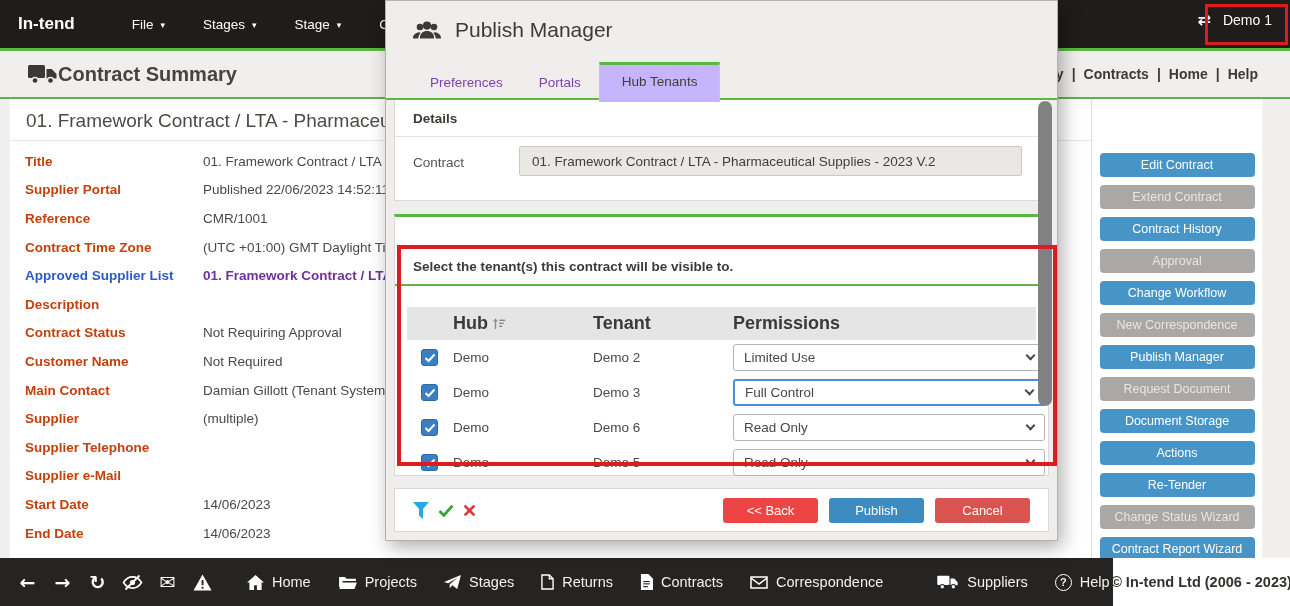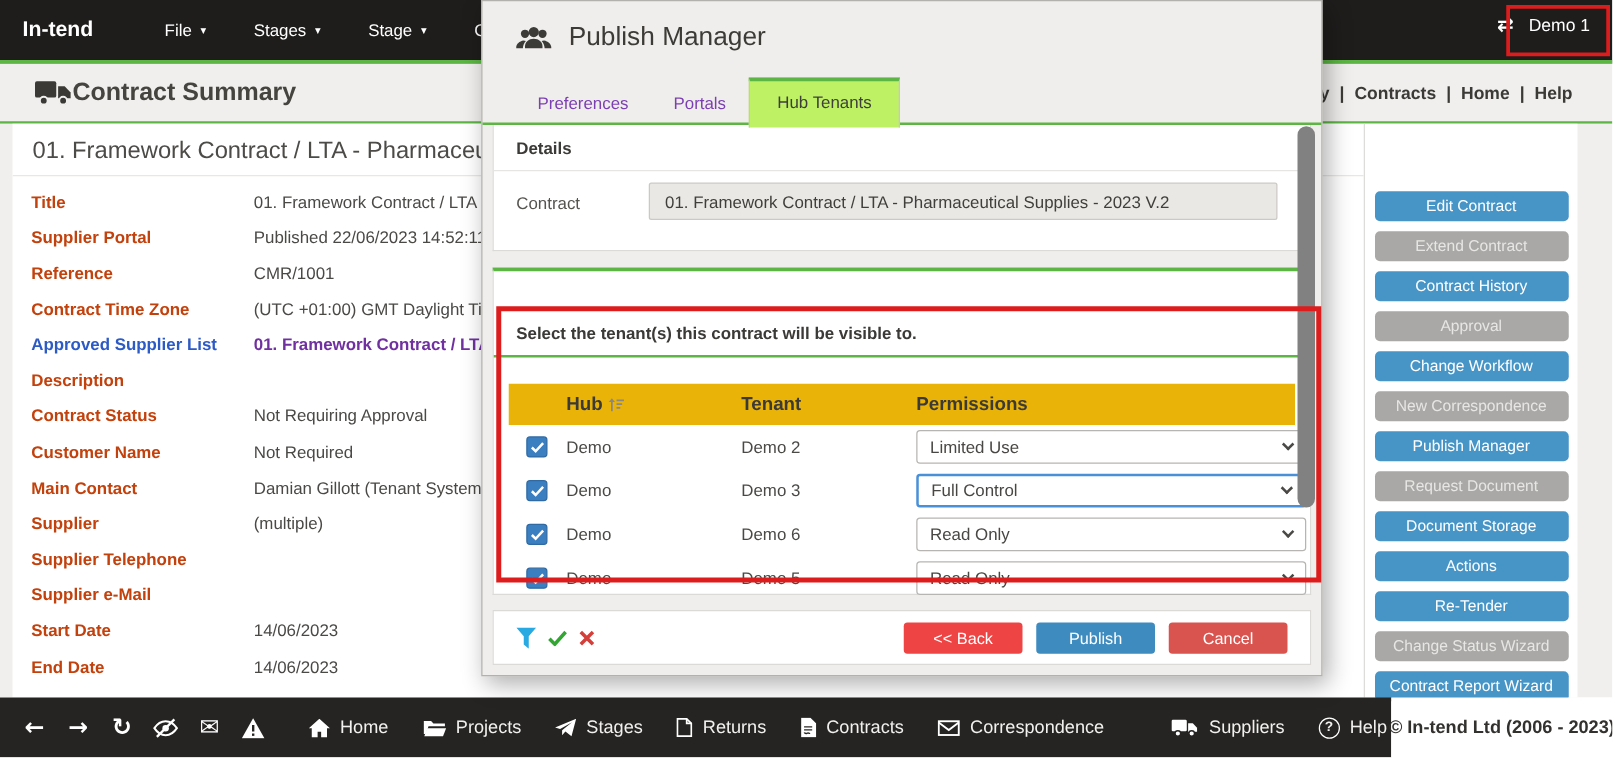--- a/index.html
+++ b/index.html
@@ -59,41 +59,41 @@
                display:flex; align-items:center; justify-content:center; font-size:14.5px; font-weight:bold;
                color:#33312e; z-index:1; white-space:nowrap; }
 
   
   .modal { position:absolute; left:385px; top:0; width:673px; height:541px; background:#f0eeec;
            border:1px solid #b3b1ae; box-shadow:4px 6px 18px rgba(0,0,0,.32); z-index:10; }
   .modal-title-row { position:absolute; top:17px; left:26px; display:flex; gap:13px; align-items:center;
                      font-size:21px; color:#3c3b38; }
   .tabs { position:absolute; top:61px; left:26px; display:flex; align-items:flex-end; z-index:3; }
   .tab { padding:10px 18px; font-size:13.5px; color:#7b3fb2; cursor:default; }
-  .tab.active { background:#bef264; border:1px solid #c9c7c4; border-top:3px solid #5cb544; border-bottom:none;
+  .tab.active { background:#c4b5fd; border:1px solid #c9c7c4; border-top:3px solid #5cb544; border-bottom:none;
                 color:#3f3e3b; padding:9px 22px 13px; margin-bottom:-2px; }
   .modal-green-line { position:absolute; top:97px; left:0; width:100%; height:2px; background:#5cb544; z-index:2; }
 
   .details-card { position:absolute; top:99px; left:8px; right:8px; height:101px; background:#fff;
                   border:1px solid #dcdad7; border-top:none; }
   .card-title { padding:11px 18px 10px; font-weight:bold; font-size:13.5px; color:#3b3a37;
                 border-bottom:1px solid #e7e5e2; }
   .contract-row { position:relative; height:60px; }
   .contract-label { position:absolute; left:18px; top:18px; font-size:13.5px; color:#56544f; }
   .contract-input { position:absolute; left:124px; right:26px; top:9px; height:30px; background:#eae8e5;
                     border:1px solid #cbc9c6; border-radius:2px; font-size:13.5px; color:#403f3c;
                     display:flex; align-items:center; padding:0 12px; white-space:nowrap; overflow:hidden; }
 
   .tenants-card { position:absolute; top:213px; left:8px; right:8px; height:262px; background:#fff;
                   border:1px solid #dcdad7; border-top:3px solid #5cb544; }
   .instruction { padding:10px 18px; font-weight:bold; font-size:13.5px; color:#3b3a37;
                  border-bottom:2px solid #5cb544;margin-top:32px; }
   .ten-table { margin:8px 12px 0; }
   .t-head,.t-row { display:grid; grid-template-columns:46px 140px 140px 1fr; align-items:center; }
-  .t-head { height:33px; background:#eab308; font-weight:bold; font-size:15px; color:#3b3a37;margin-top:21px; }
+  .t-head { height:33px; background:#e5e5e5; font-weight:bold; font-size:18px; color:#3b3a37;margin-top:21px; }
   .t-row { height:35px; font-size:13.5px; color:#4a4946; }
   .hub-head { display:flex; align-items:center; gap:4px; }
   .checkbox { width:17px; height:17px; margin-left:14px; background:#3c7fc0; border:1px solid #2f6aa3;
               border-radius:3px; display:flex; align-items:center; justify-content:center; cursor:default; }
   .selectbox { width:312px; height:27px; border:1px solid #b7b5b2; border-radius:3px; background:#fff;
                display:flex; align-items:center; justify-content:space-between; padding:0 10px;
                font-size:13.5px; color:#494744; cursor:default; }
   .selectbox.focused { border:2px solid #4a90d9; }
   .chev { width:7px; height:7px; border-right:2px solid #4a4946; border-bottom:2px solid #4a4946;
           transform:rotate(45deg); margin-top:-4px; }

